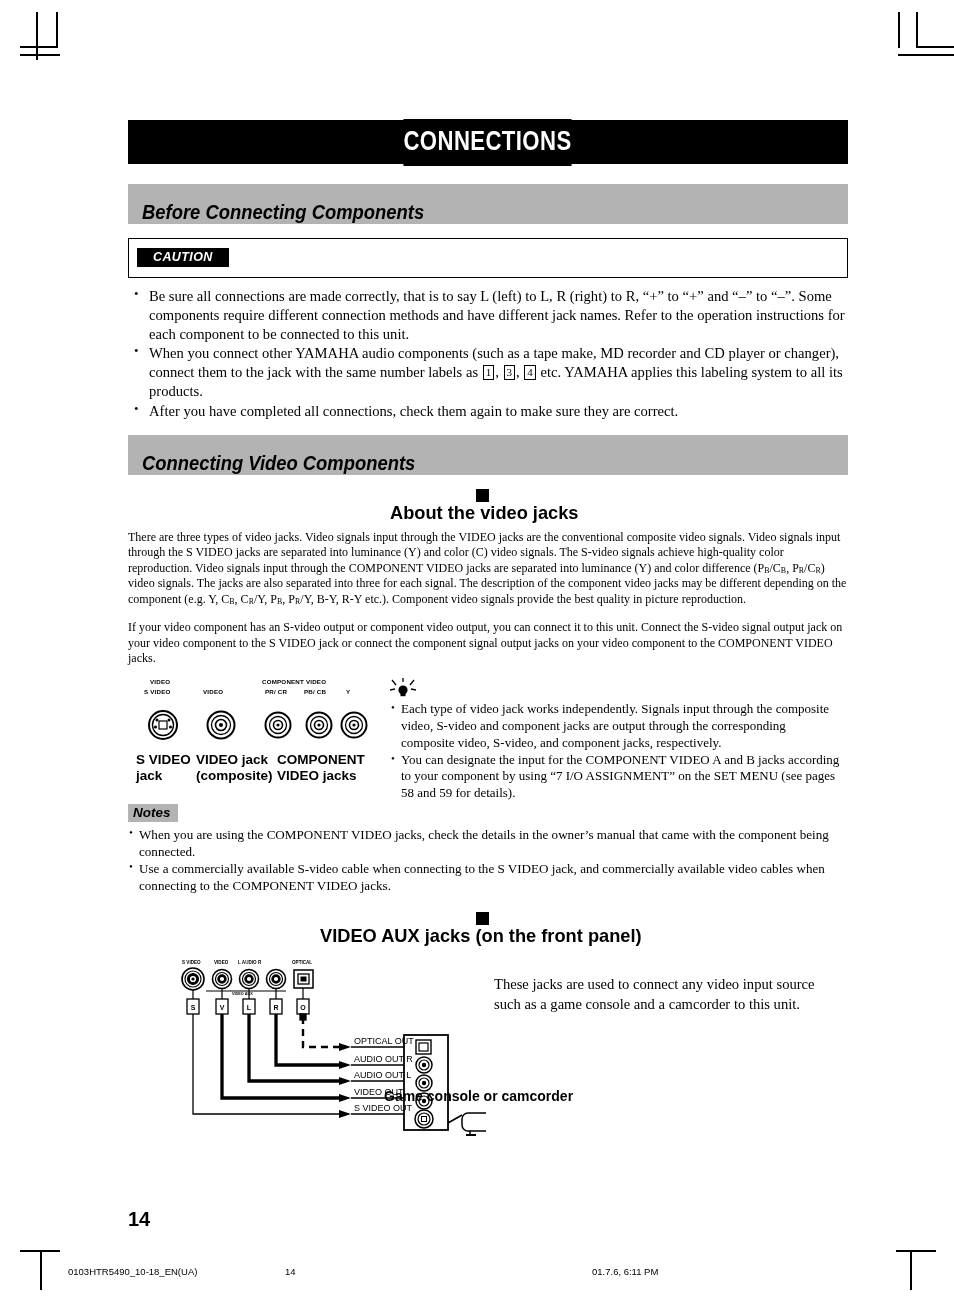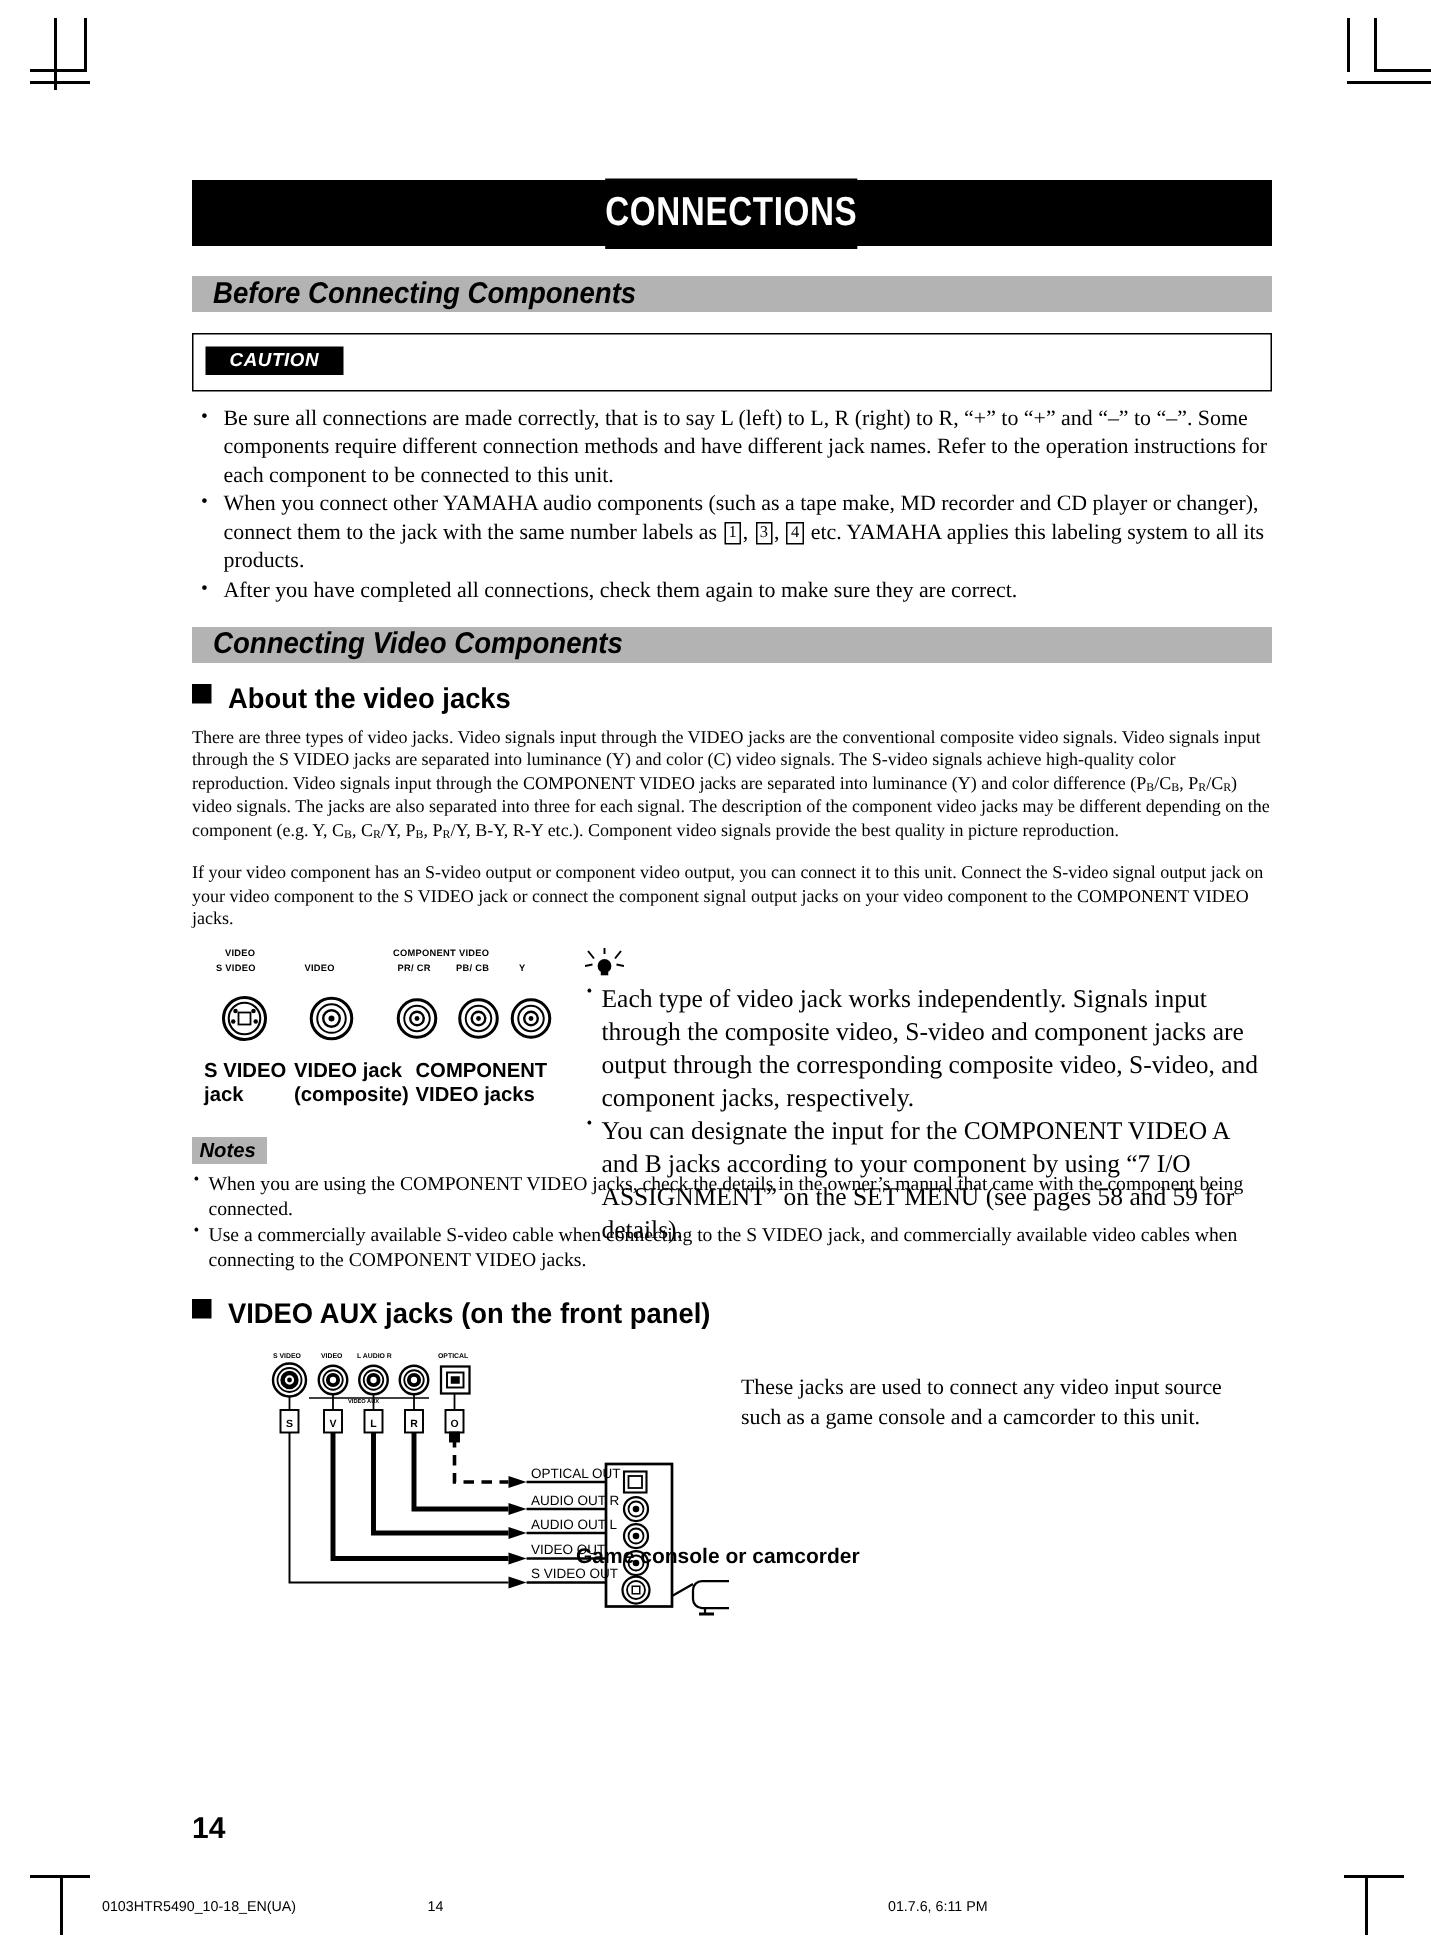--- a/index.html
+++ b/index.html
@@ -23,21 +23,21 @@
     background:#000;color:#fff;text-align:center;
     font-family:"Liberation Sans", sans-serif;
     font-weight:bold;font-size:27px;letter-spacing:.5px;
     padding:7px 0 9px 0;
     transform:scaleX(.82);transform-origin:center center;
   }
   .chapter-wrap{background:#000;height:44px;display:flex;align-items:center;justify-content:center;}
 
   
   .sect{
-    background:#b3b3b3;height:24px;display:flex;align-items:center;
+    background:#b3b3b3;height:40px;display:flex;align-items:flex-end;
     padding-left:14px;margin-top:20px;
   }
   .sect span{
     font-family:"Liberation Sans", sans-serif;
     font-style:italic;font-weight:bold;font-size:20px;
     transform:scaleX(.92);transform-origin:left center;display:inline-block;
   }
 
   
   .caution-box{border:1.5px solid #000;margin-top:14px;padding:8px 10px 10px 8px;}
@@ -57,22 +57,22 @@
   ul.b li:before{content:"•";position:absolute;left:6px;top:-1px;font-size:13px;}
 
   .boxnum{
     display:inline-block;border:1px solid #000;font-family:"Liberation Serif",serif;
     font-size:11px;line-height:11px;padding:1px 2px 1px 2px;margin:0 1px;
     vertical-align:1px;
   }
 
   
   .subhead{
-    display:flex;margin-top:14px;
-    font-family:"Liberation Sans", sans-serif;font-weight:bold;font-size:19px;
+    display:flex;align-items:center;margin-top:14px;
+    font-family:"Liberation Sans", sans-serif;font-weight:bold;font-size:19px;flex-direction:column;
   }
   .subhead .sq{width:13px;height:13px;background:#000;margin-right:11px;flex:0 0 auto;}
   .subhead span.t{transform:scaleX(.96);transform-origin:left center;display:inline-block;}
 
   p.body{font-size:12px;line-height:1.285;margin:6px 0 0 0;text-align:left;}
   sub{font-size:.66em;vertical-align:-.18em;}
 
   
   .fig-row{position:relative;margin-top:12px;height:120px;}
   .jackfig{position:absolute;left:8px;top:0;width:236px;}
@@ -82,21 +82,21 @@
   .jf-caption{
     font-family:"Liberation Sans",sans-serif;font-weight:bold;font-size:13.5px;
     line-height:1.12;margin-top:10px;position:relative;height:36px;
   }
   .jf-caption i{position:absolute;font-style:normal;}
 
   
   .tip{position:absolute;left:262px;top:0;width:452px;}
   .tipbulb{width:26px;height:22px;position:relative;margin-bottom:1px;}
   ul.tiplist{list-style:none;margin:0;padding:0;}
-  ul.tiplist li{position:relative;padding-left:11px;font-size:17px;line-height:1.29;}
+  ul.tiplist li{position:relative;padding-left:11px;font-size:13px;line-height:1.29;}
   ul.tiplist li:before{content:"•";position:absolute;left:1px;top:-1px;font-size:11px;}
 
   
   .notes-tag{
     background:#b3b3b3;display:inline-block;
     font-family:"Liberation Sans",sans-serif;font-style:italic;font-weight:bold;
     font-size:13.5px;padding:1px 7px 2px 5px;margin-top:6px;
   }
   ul.notes{list-style:none;margin:4px 0 0 0;padding:0;}
   ul.notes li{position:relative;padding-left:11px;font-size:13.1px;line-height:1.30;}

